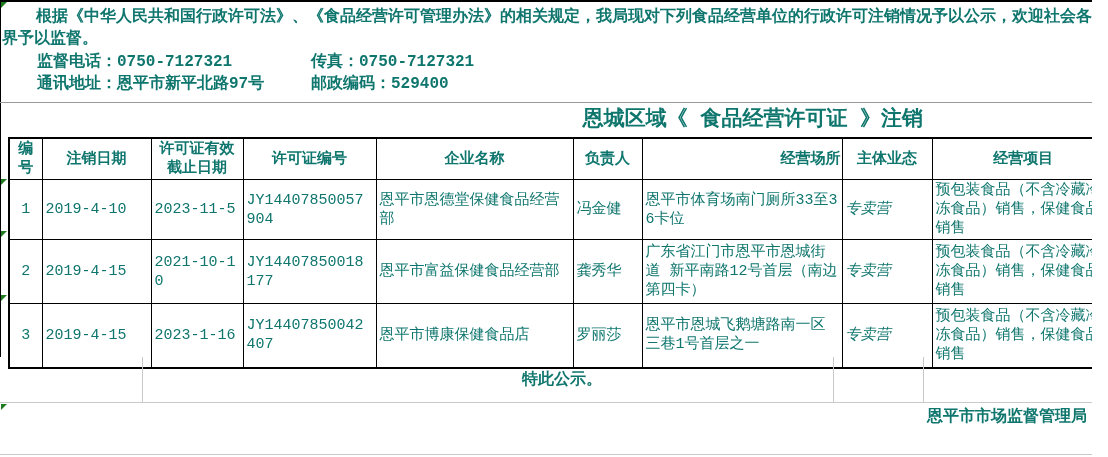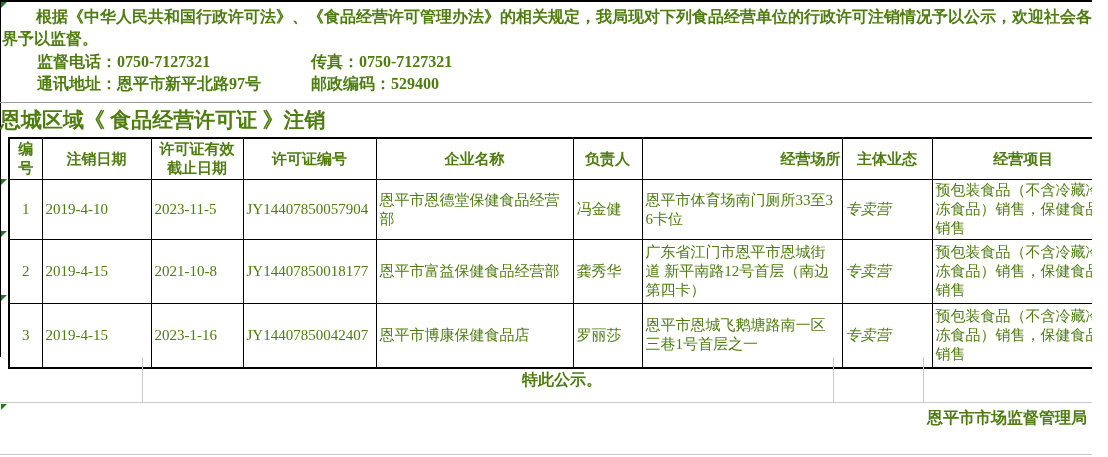--- a/index.html
+++ b/index.html
@@ -1,38 +1,38 @@
 <!DOCTYPE html>
 <html><head>
 <meta charset="utf-8">
 <style>
   html,body {margin:0; padding:0; background:#ffffff;}
   .screen {
     position:relative; width:1092px; height:457px; background:#ffffff;
-    font-family:Liberation Serif, serif; color:#4d7c0f; overflow:hidden;
+    font-family:Liberation Mono, monospace; color:#0f766e; overflow:hidden;
   }
   
   .outer-border {
     position:absolute; left:0; top:0; width:1106px; height:357px;
     border-top:2px solid #000; border-left:1px solid #000; border-right:1px solid #000;
     box-sizing:border-box; pointer-events:none;
   }
   .intro-paragraph {
     position:absolute; left:2px; top:6px; width:1100px;
     font-size:16px; font-weight:bold; line-height:22px;
     text-indent:34px; word-break:break-all;
   }
   .contact-line {position:absolute; height:22px; font-size:16px; font-weight:bold; line-height:22px;}
   .contact-line.r1 {top:51px;}
   .contact-line.r2 {top:73px;}
   .c-left  {position:absolute; left:37px; white-space:nowrap;text-align:right;}
   .c-right {position:absolute; left:311px; white-space:nowrap;}
   .intro-divider {position:absolute; left:0; top:102px; width:1106px; height:1px; background:#9a9a9a;}
   .doc-title {
-    position:absolute; left:0; top:104px; width:923px; text-align:left;
+    position:absolute; left:0; top:104px; width:923px; text-align:right;
     font-size:21px; font-weight:bold; line-height:32px; white-space:nowrap;
   }
   table.lic {
     position:absolute; left:8px; top:137px; width:1106px;
     border-collapse:collapse; table-layout:fixed;
     font-size:15px; border:2px solid #000;
   }
   table.lic th, table.lic td {
     border:1px solid #000; padding:1px 3px; vertical-align:middle;
     word-break:break-all; line-height:19px; font-weight:normal;
@@ -111,21 +111,21 @@
       <td>JY14407850057904</td>
       <td>恩平市恩德堂保健食品经营部</td>
       <td>冯金健</td>
       <td>恩平市体育场南门厕所33至36卡位</td>
       <td class="biztype">专卖营</td>
       <td>预包装食品（不含冷藏冷冻食品）销售，保健食品销售</td>
     </tr>
     <tr style="height:64px">
       <td class="serial">2</td>
       <td>2019-4-15</td>
-      <td>2021-10-8</td>
+      <td>2021-10-10</td>
       <td>JY14407850018177</td>
       <td>恩平市富益保健食品经营部</td>
       <td>龚秀华</td>
       <td>广东省江门市恩平市恩城街道 新平南路12号首层（南边第四卡）</td>
       <td class="biztype">专卖营</td>
       <td>预包装食品（不含冷藏冷冻食品）销售，保健食品销售</td>
     </tr>
     <tr style="height:64px">
       <td class="serial">3</td>
       <td>2019-4-15</td>

